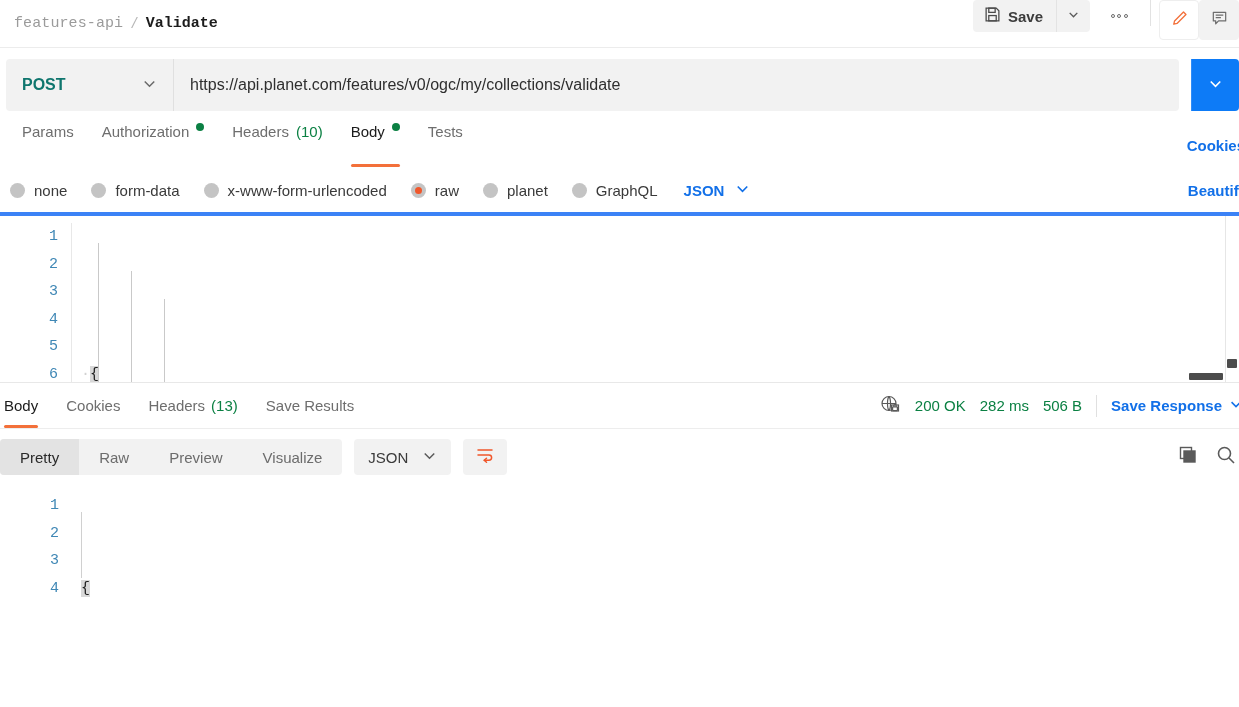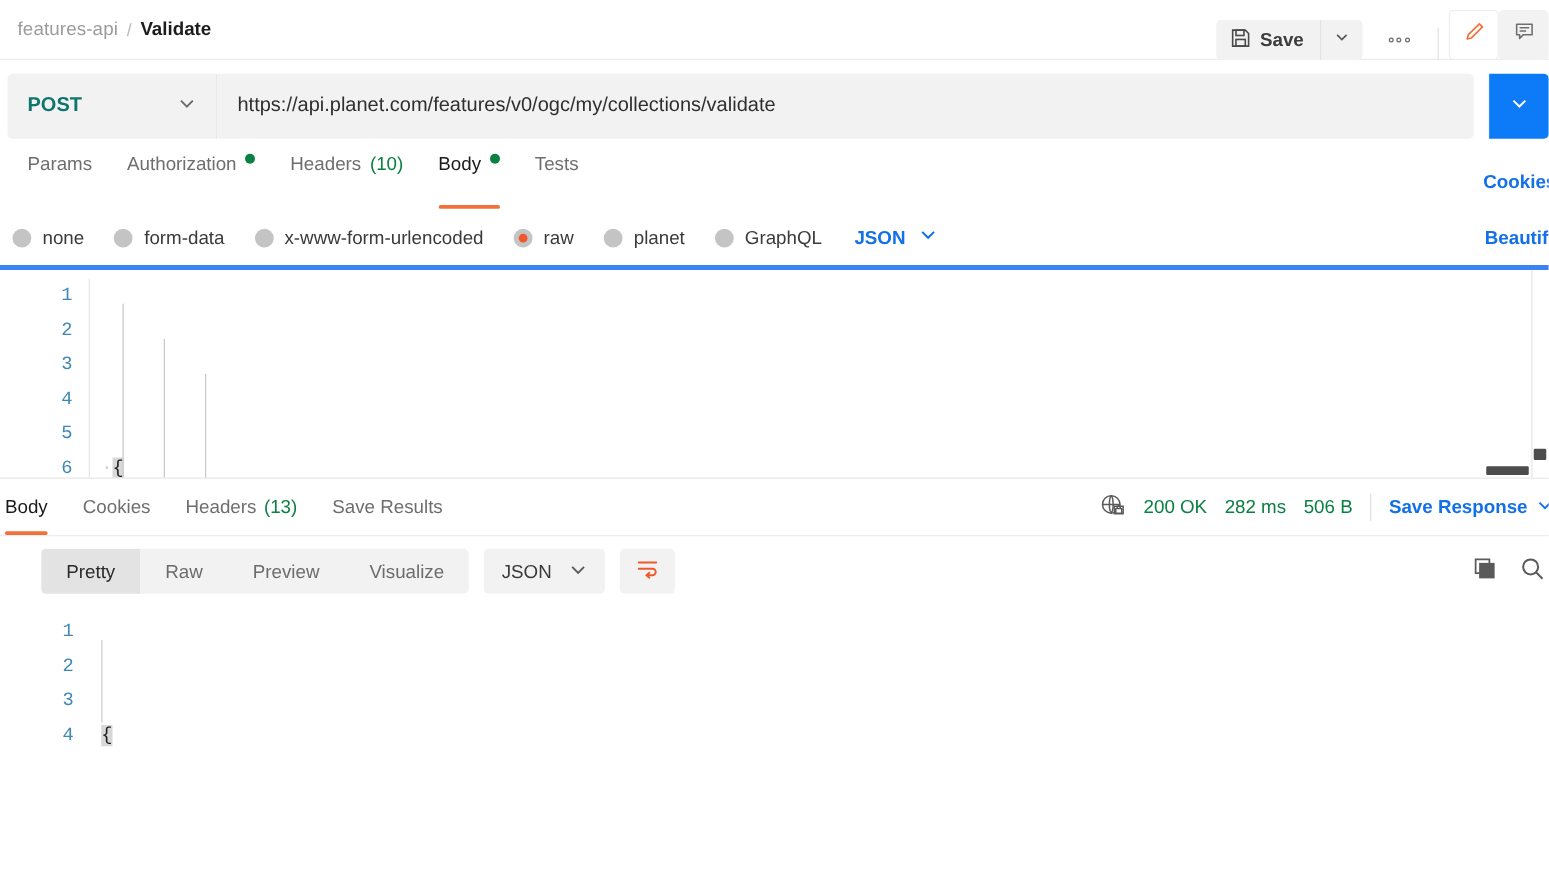--- a/index.html
+++ b/index.html
@@ -23,21 +23,21 @@
   .crumb {
     font-size: 15px;
     color: #9b9b9b;
     letter-spacing: .1px;
   }
   .crumb-sep { font-size: 14px; color: #b8b8b8; margin: 0 7px; }
   .crumb-current { font-size: 15px; color: #1c1c1c; font-weight: 600; }
 
   .header-right {
     position: absolute; right: 0; top: 0;
-    height: 48px; display: flex; align-items: flex-end;
+    height: 48px; display: flex; align-items: flex-start;
   }
   .save-group { display: flex; align-items: center; height: 32px; }
   .save-btn {
     background: #f2f2f2;
     height: 32px;
     border-radius: 4px 0 0 4px;
     display: flex; align-items: center; gap: 7px;
     padding: 0 13px 0 11px;
     font-size: 15px; color: #3c3c3c; font-weight: 600;
     cursor: pointer;
@@ -251,21 +251,21 @@
 
   
   .resp-toolbar {
     height: 56px;
     display: flex; align-items: center;
     padding-left: 0; position: relative;
   }
   .segmented {
     display: flex; align-items: center;
     background: #f2f2f2; border-radius: 4px;
-    height: 36px; overflow: hidden; margin-left: 33px;
+    height: 36px; overflow: hidden;
   }
   .seg {
     font-size: 15px; color: #6c6c6c;
     padding: 0 20px; height: 36px;
     display: flex; align-items: center; cursor: pointer;
   }
   .seg.active { background: #e3e3e3; color: #2a2a2a; }
   .resp-json-select {
     margin-left: 12px;
     background: #f2f2f2; border-radius: 4px;
@@ -300,21 +300,21 @@
   .resp-lines { padding-left: 9px; white-space: pre; flex: 1; position: relative; }
   .resp-guide {
     position: absolute; width: 1px; background: #d0d0d0;
     left: 9px; top: 20px; height: 66px;
   }
 </style>
 </head>
 <body>
 
 <div class="header">
-  <div style="display:flex;align-items:flex-end;">
+  <div style="display:flex;align-items:flex-end;font-family:Liberation Mono, monospace;">
     <span class="crumb">features-api</span>
     <span class="crumb-sep">/</span>
     <span class="crumb-current">Validate</span>
   </div>
 
   <div class="header-right">
     <div class="save-group">
       <div class="save-btn">
         <span>
           <svg width="17" height="17" viewBox="0 0 16 16" fill="none" stroke="#4a4a4a" stroke-width="1.2">

